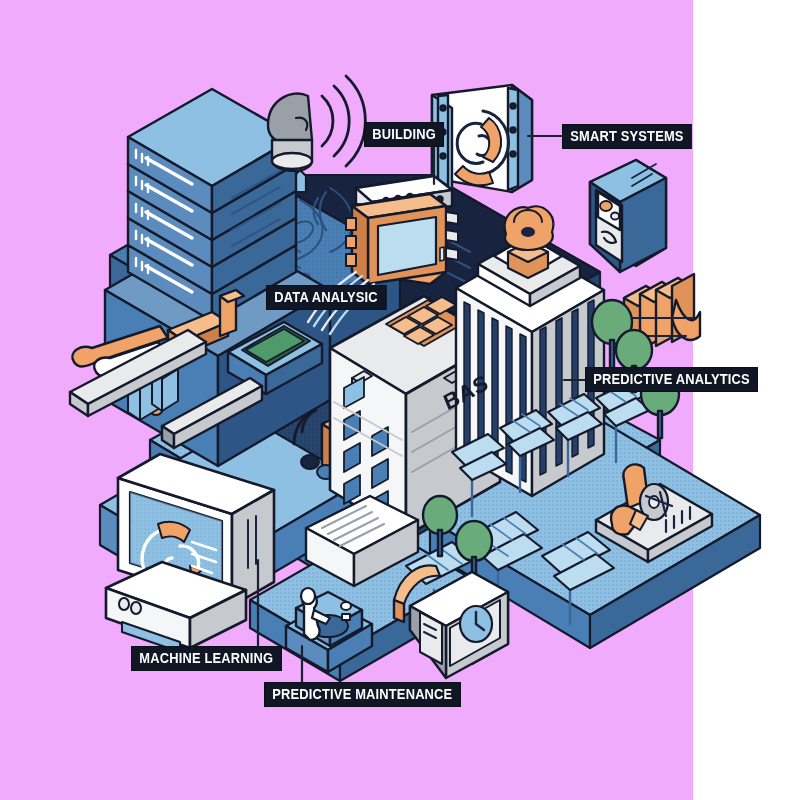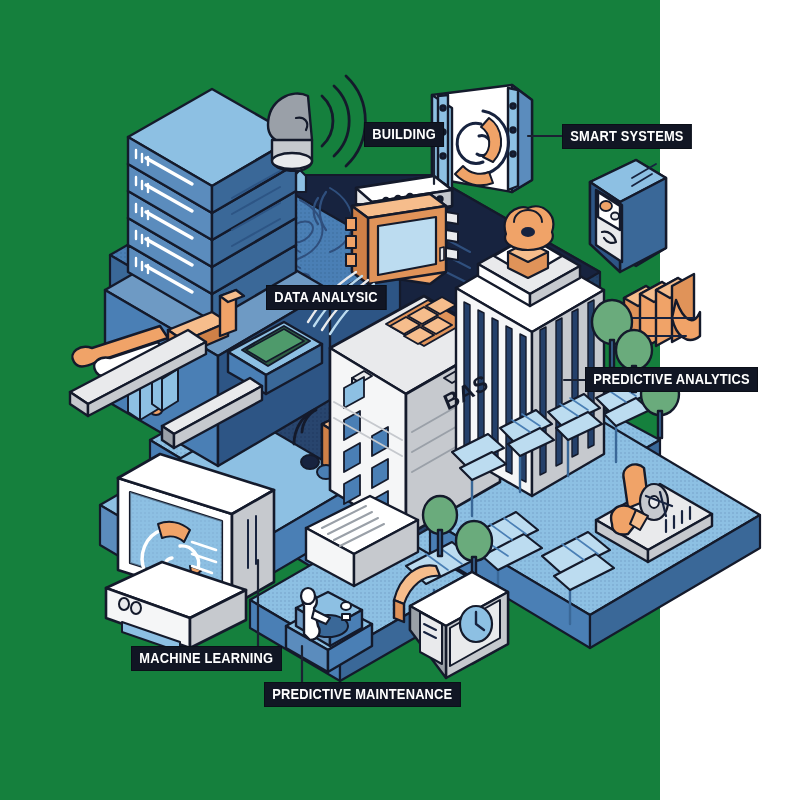--- a/index.html
+++ b/index.html
@@ -1,17 +1,17 @@
 <!DOCTYPE html>
 <html><head>
 <meta charset="utf-8">
 <style>
   html,body{margin:0;padding:0;background:#ffffff;}
   body{width:800px;height:800px;font-family:"Liberation Sans",sans-serif;overflow:hidden;}
-  #stage{position:relative;width:660px;height:800px;background:#15803d;}
+  #stage{position:relative;width:660px;height:800px;background:#f0abfc;padding-left:33px;}
   svg#scene{position:absolute;left:0;top:0;width:800px;height:800px;display:block;}
   .lbl{position:absolute;background:#111624;color:#ffffff;font-family:"Liberation Sans",sans-serif;
        font-weight:700;font-size:14px;letter-spacing:.2px;padding:4px 8px 5px 8px;white-space:nowrap;
        border:1.5px solid #0b0f18;line-height:1;transform:scaleX(.92);transform-origin:left center;}
 </style>
 </head>
 <body>
 
 <div id="stage">
 

